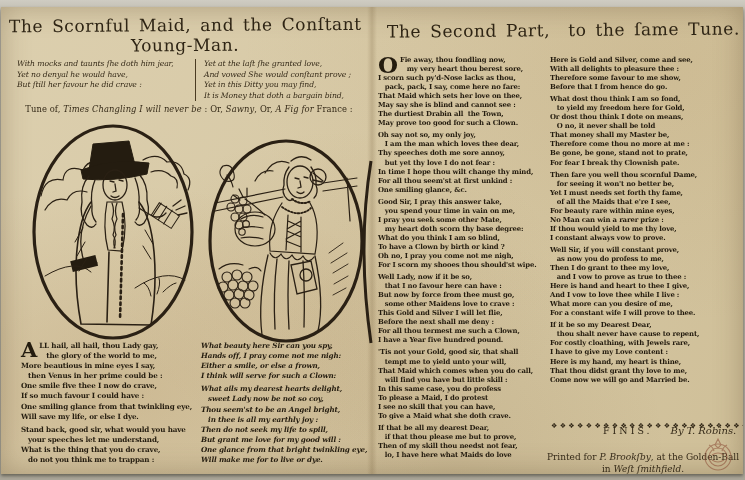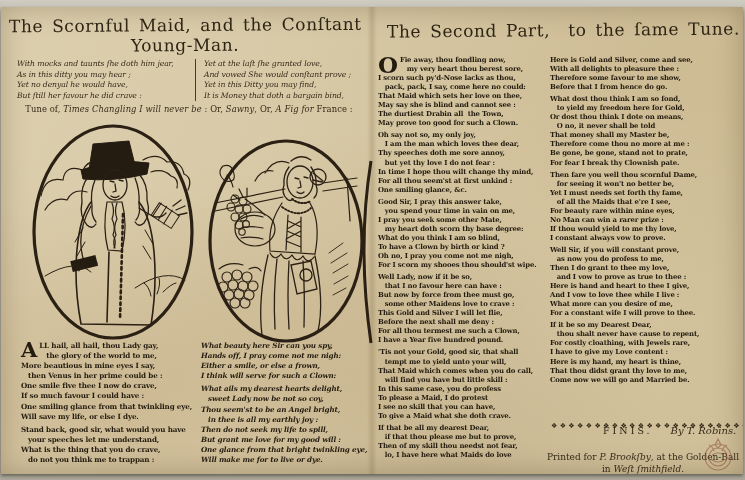--- a/index.html
+++ b/index.html
@@ -83,21 +83,20 @@
 
 <div id="paper">
   <div id="fold"></div>
 
   <div class="page-half" id="left-half">
     <div class="main-title" id="lp-title"><span>The Scornful Maid, and the Conſtant</span><br><span>Young-Man.</span></div>
 
     <div id="epigraph">
       <div class="epi-col" id="epi-left">
           <div class="line">With mocks and taunts ſhe doth him jear,</div>
-          <div class="line">As in this ditty you may hear ;</div>
           <div class="line">Yet no denyal he would have,</div>
           <div class="line">But ſtill her favour he did crave :</div>
         </div>
       <div class="epi-col" id="epi-right">
           <div class="line">Yet at the laſt ſhe granted love,</div>
           <div class="line">And vowed She would conſtant prove ;</div>
           <div class="line">Yet in this Ditty you may find,</div>
           <div class="line">It is Money that doth a bargain bind,</div>
         </div>
     </div>
@@ -264,21 +263,21 @@
 
   <div class="page-half" id="right-half">
     <div class="main-title" id="rp-title">The Second Part,  to the ſame Tune.</div>
 
     <div class="verse bl" id="rp-col1">
         <div class="stanza">
           <span class="dropcap">O</span>
           <div class="line">Fie away, thou fondling now,</div>
           <div class="line">   my very heart thou berest sore,</div>
           <div class="line">I scorn such py'd-Nose lacks as thou,</div>
-          <div class="line">   pack, pack, I say, come here no could:</div>
+          <div class="line">   pack, pack, I say, come here no fare:</div>
           <div class="line">That Maid which sets her love on thee,</div>
           <div class="line">May say she is blind and cannot see :</div>
           <div class="line">The durtiest Drabin all  the Town,</div>
           <div class="line">May prove too good for such a Clown.</div>
         </div>
         <div class="stanza">
           <div class="line">Oh say not so, my only joy,</div>
           <div class="line">   I am the man which loves thee dear,</div>
           <div class="line">Thy speeches doth me sore annoy,</div>
           <div class="line">   but yet thy love I do not fear :</div>

